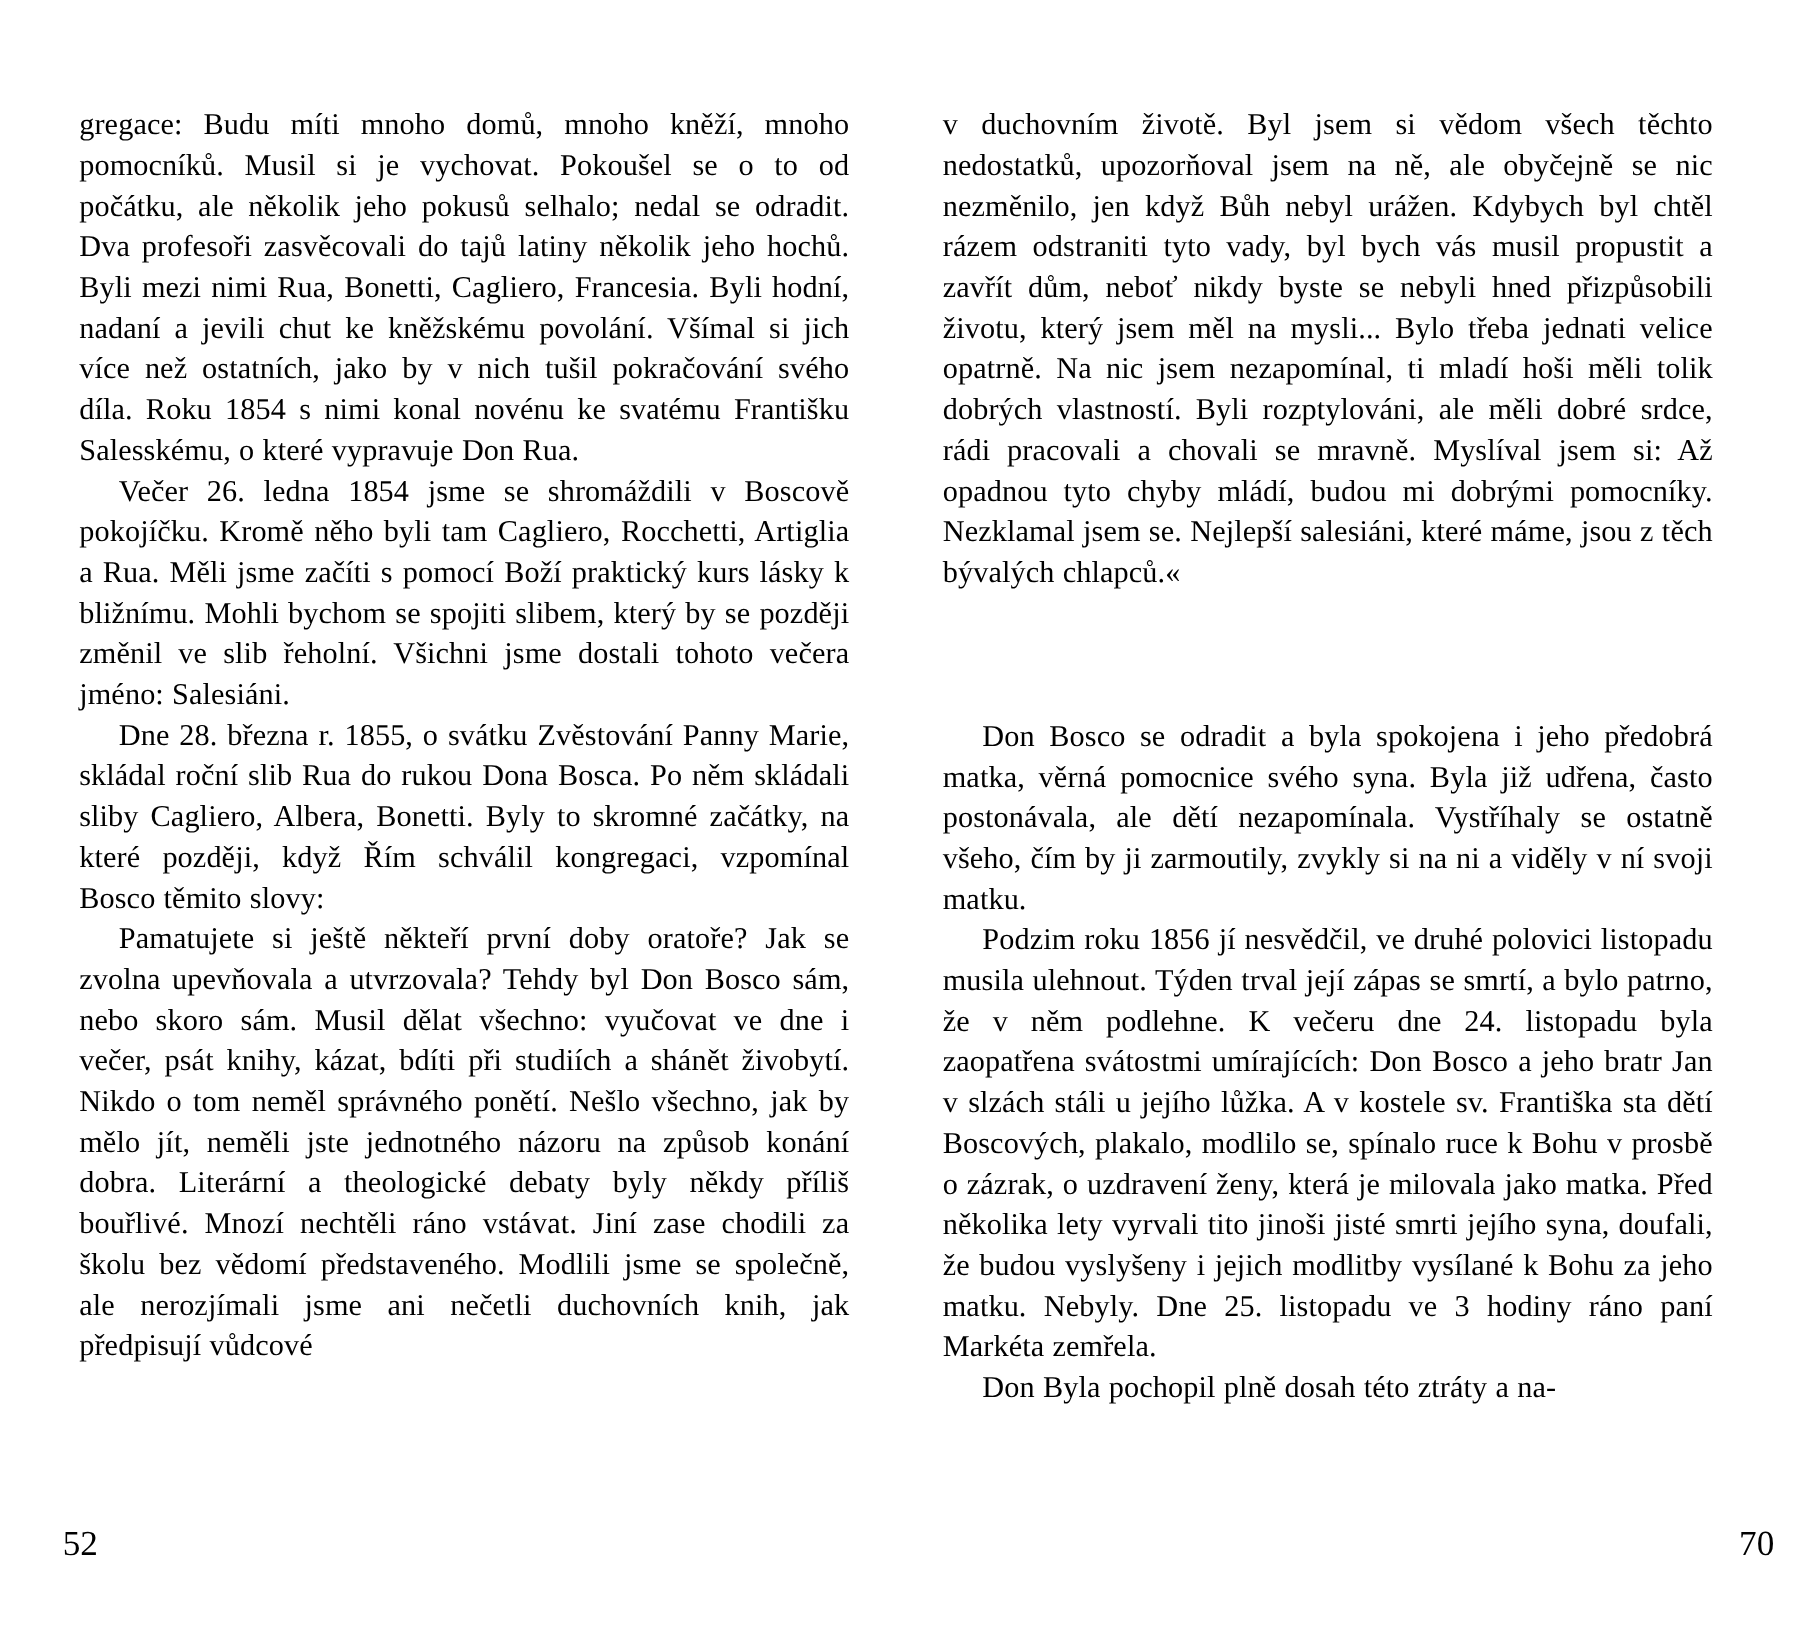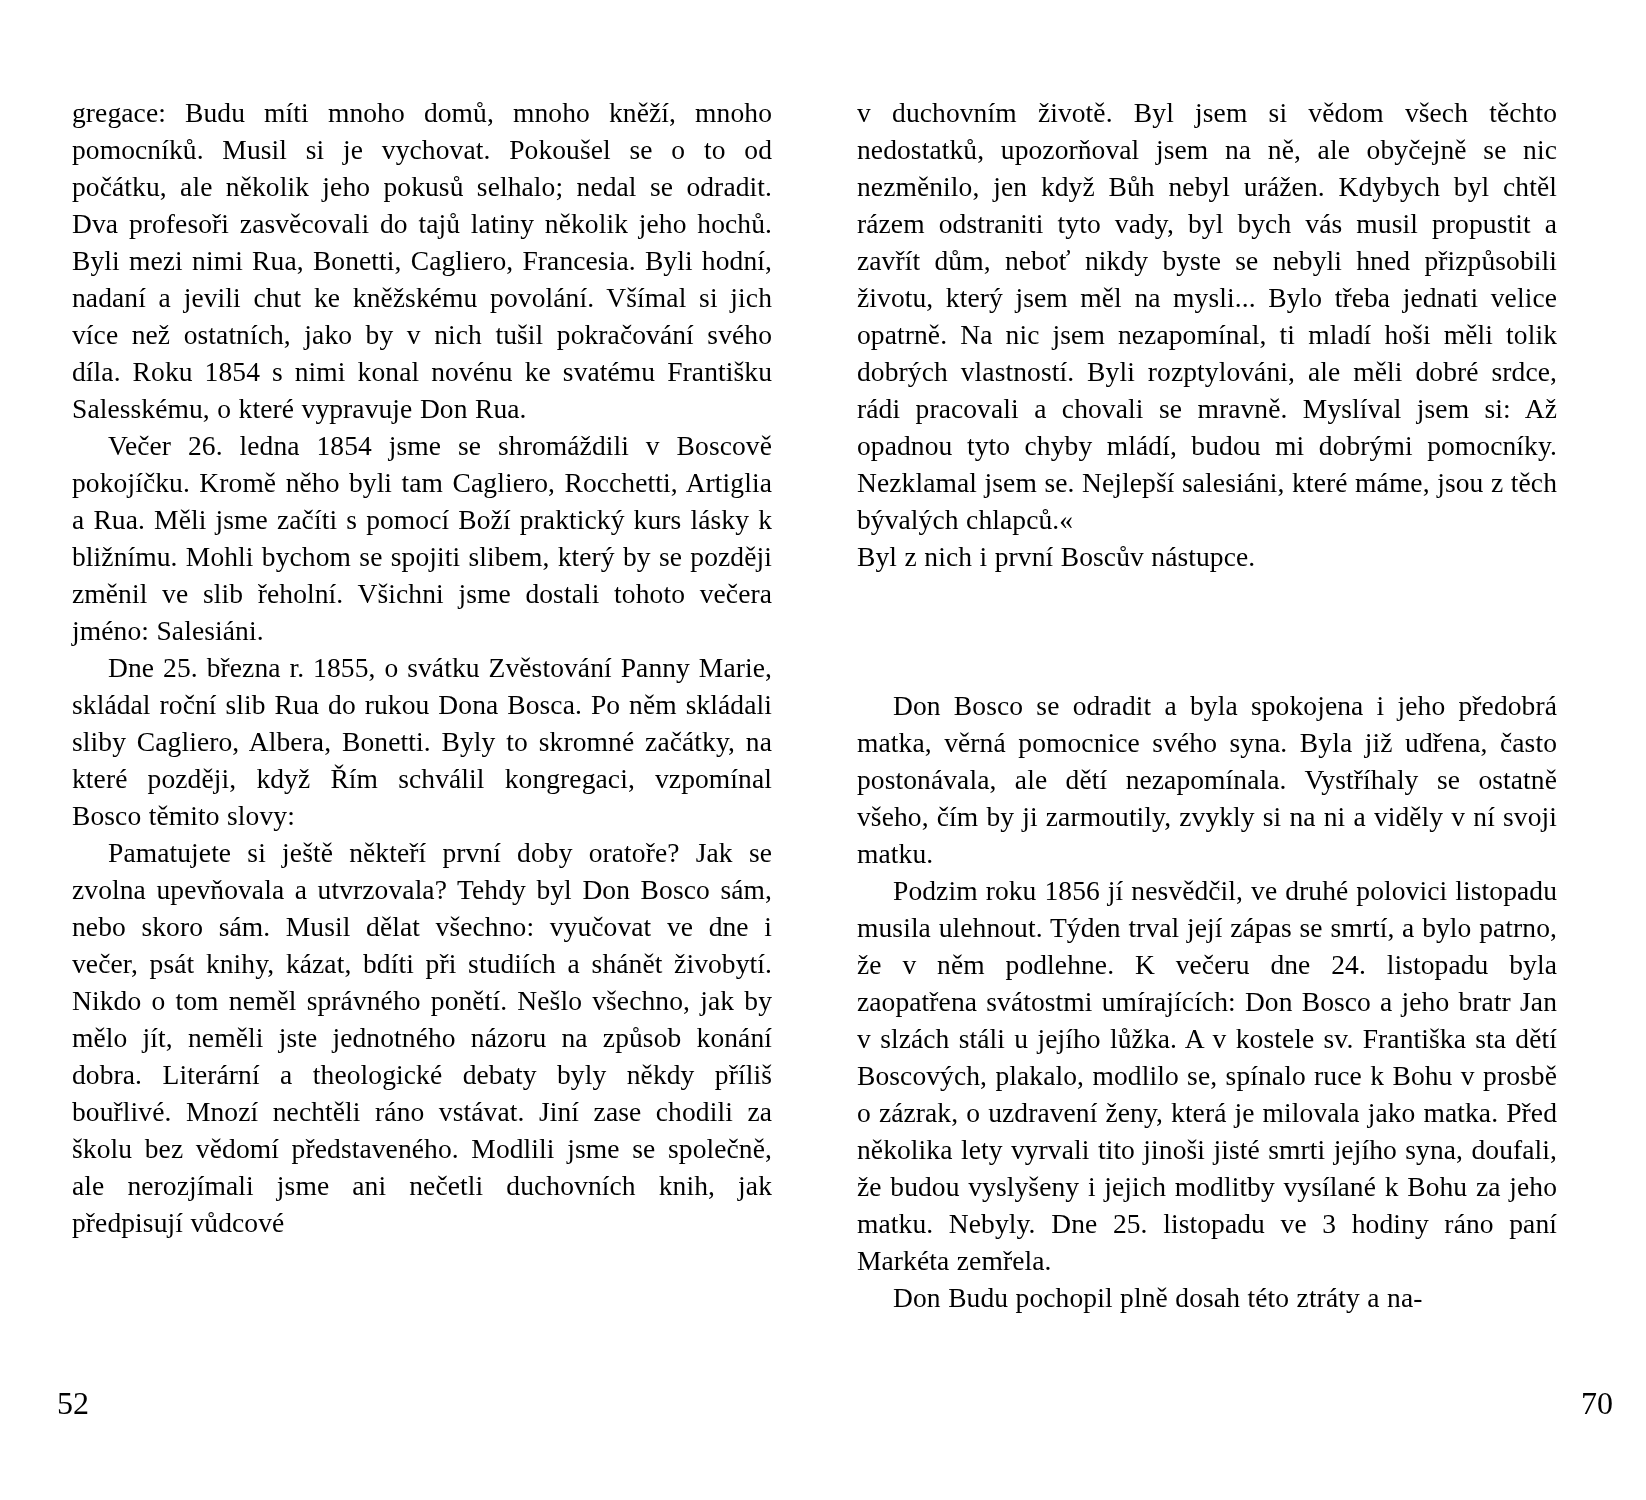--- a/index.html
+++ b/index.html
@@ -62,32 +62,31 @@
 </style>
 </head>
 <body>
 
 <div class="spread">
 
   <div class="page page-left">
     <div class="col-text">
       <p>gregace: Budu míti mnoho domů, mnoho kněží, mnoho pomocníků. Musil si je vychovat. Pokoušel se o to od počátku, ale několik jeho pokusů selhalo; nedal se odradit. Dva profesoři zasvěcovali do tajů latiny několik jeho hochů. Byli mezi nimi Rua, Bonetti, Cagliero, Francesia. Byli hodní, nadaní a jevili chut ke kněžskému povolání. Všímal si jich více než ostatních, jako by v nich tušil pokračování svého díla. Roku 1854 s nimi konal novénu ke svatému Františku Salesskému, o které vypravuje Don Rua.</p>
       <p class="indent">Večer 26. ledna 1854 jsme se shromáždili v Boscově pokojíčku. Kromě něho byli tam Cagliero, Rocchetti, Artiglia a Rua. Měli jsme začíti s pomocí Boží praktický kurs lásky k bližnímu. Mohli bychom se spojiti slibem, který by se později změnil ve slib řeholní. Všichni jsme dostali tohoto večera jméno: Salesiáni.</p>
-      <p class="indent">Dne 25. března r. 1855, o svátku Zvěstování Panny Marie, skládal roční slib Rua do rukou Dona Bosca. Po něm skládali sliby Cagliero, Albera, Bonetti. Byly to skromné začátky, na které později, když Řím schválil kongregaci, vzpomínal Bosco těmito slovy:</p>
+      <p class="indent">Dne 28. března r. 1855, o svátku Zvěstování Panny Marie, skládal roční slib Rua do rukou Dona Bosca. Po něm skládali sliby Cagliero, Albera, Bonetti. Byly to skromné začátky, na které později, když Řím schválil kongregaci, vzpomínal Bosco těmito slovy:</p>
       <p class="indent">Pamatujete si ještě někteří první doby oratoře? Jak se zvolna upevňovala a utvrzovala? Tehdy byl Don Bosco sám, nebo skoro sám. Musil dělat všechno: vyučovat ve dne i večer, psát knihy, kázat, bdíti při studiích a shánět živobytí. Nikdo o tom neměl správného ponětí. Nešlo všechno, jak by mělo jít, neměli jste jednotného názoru na způsob konání dobra. Literární a theologické debaty byly někdy příliš bouřlivé. Mnozí nechtěli ráno vstávat. Jiní zase chodili za školu bez vědomí představeného. Modlili jsme se společně, ale nerozjímali jsme ani nečetli duchovních knih, jak předpisují vůdcové</p>
     </div>
   </div>
 
   <div class="page page-right">
     <div class="col-text">
       <p>v duchovním životě. Byl jsem si vědom všech těchto nedostatků, upozorňoval jsem na ně, ale obyčejně se nic nezměnilo, jen když Bůh nebyl urážen. Kdybych byl chtěl rázem odstraniti tyto vady, byl bych vás musil propustit a zavřít dům, neboť nikdy byste se nebyli hned přizpůsobili životu, který jsem měl na mysli... Bylo třeba jednati velice opatrně. Na nic jsem nezapomínal, ti mladí hoši měli tolik dobrých vlastností. Byli rozptylováni, ale měli dobré srdce, rádi pracovali a chovali se mravně. Myslíval jsem si: Až opadnou tyto chyby mládí, budou mi dobrými pomocníky. Nezklamal jsem se. Nejlepší salesiáni, které máme, jsou z těch bývalých chlapců.«</p>
-      <p>Byl z nich i první Boscův nástupce.</p>
       <div class="gap"></div>
       <p class="indent">Don Bosco se odradit a byla spokojena i jeho předobrá matka, věrná pomocnice svého syna. Byla již udřena, často postonávala, ale dětí nezapomínala. Vystříhaly se ostatně všeho, čím by ji zarmoutily, zvykly si na ni a viděly v ní svoji matku.</p>
       <p class="indent">Podzim roku 1856 jí nesvědčil, ve druhé polovici listopadu musila ulehnout. Týden trval její zápas se smrtí, a bylo patrno, že v něm podlehne. K večeru dne 24. listopadu byla zaopatřena svátostmi umírajících: Don Bosco a jeho bratr Jan v slzách stáli u jejího lůžka. A v kostele sv. Františka sta dětí Boscových, plakalo, modlilo se, spínalo ruce k Bohu v prosbě o zázrak, o uzdravení ženy, která je milovala jako matka. Před několika lety vyrvali tito jinoši jisté smrti jejího syna, doufali, že budou vyslyšeny i jejich modlitby vysílané k Bohu za jeho matku. Nebyly. Dne 25. listopadu ve 3 hodiny ráno paní Markéta zemřela.</p>
-      <p class="indent">Don Budu pochopil plně dosah této ztráty a na-</p>
+      <p class="indent">Don Byla pochopil plně dosah této ztráty a na-</p>
     </div>
   </div>
 
   <div class="folio folio-left">52</div>
   <div class="folio folio-right">70</div>
 
 </div>
 
 </body></html>

